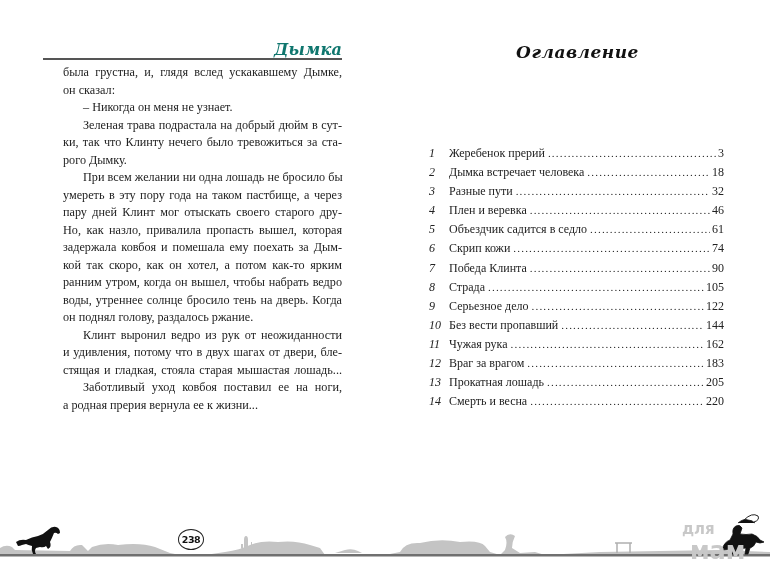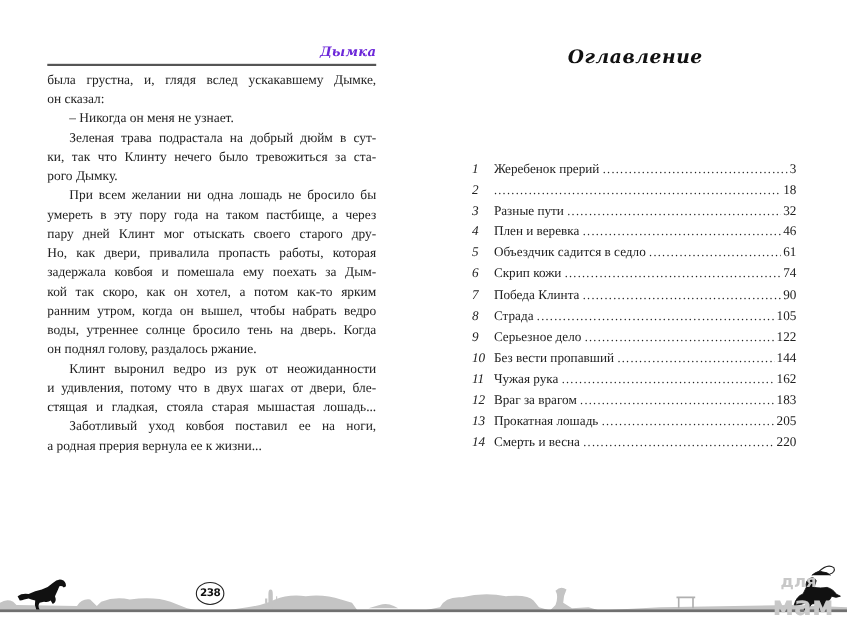--- a/index.html
+++ b/index.html
@@ -8,27 +8,27 @@
 
     .page { position: absolute; top: 0; height: 577px; }
     .page-left { left: 0; width: 385px; }
     .page-right { left: 385px; width: 385px; }
 
     
     .running-head { position: absolute; left: 43px; top: 40px; width: 299px; height: 18px;
                     border-bottom: 2px solid #555; }
     .running-head-title { position: absolute; right: 0; top: 0;
                           font-family: "DejaVu Serif", serif; font-style: italic; font-weight: bold;
-                          font-size: 12px; letter-spacing: 0.2px; color: #6d28d9; }
+                          font-size: 16px; letter-spacing: 0.2px; color: #0f766e; }
 
     
     .body-text { position: absolute; left: 43px; top: 64px; width: 299px;
                  font-family: "Liberation Serif", "DejaVu Serif", serif;
                  font-size: 12.2px; line-height: 17.5px; color: #222; }
-    .body-text .ln { display: block; text-align: justify; text-align-last: justify; white-space: nowrap; }
+    .body-text .ln { display: block; text-align: justify; text-align-last: justify; white-space: nowrap; margin-left: 20px; }
     .body-text .ln.last { text-align-last: left; }
     .body-text .ln.ind { padding-left: 20px; }
 
     
     .toc-title { position: absolute; left: 0; width: 385px; top: 42px; text-align: center;
                  font-family: "DejaVu Serif", serif; font-style: italic; font-weight: bold;
                  font-size: 17px; color: #111; letter-spacing: 0.5px; }
     .toc { position: absolute; left: 44px; top: 146px; width: 295px;
            font-family: "Liberation Serif", "DejaVu Serif", serif; font-size: 12px; color: #222; }
     .toc-row { display: flex; align-items: baseline; height: 19.1px; }
@@ -40,42 +40,42 @@
 
     
     .footer { position: absolute; left: 0; top: 490px; width: 770px; height: 87px; }
     .footer svg { position: absolute; left: 0; top: 0; }
     .page-number { position: absolute; left: 178px; top: 529px; width: 24px; height: 19px;
                    border: 1.5px solid #222; border-radius: 50%; background: #fff;
                    font-family: "DejaVu Sans", sans-serif; font-size: 9.5px; font-weight: bold;
                    text-align: center; line-height: 19px; color: #111; letter-spacing: -0.5px; }
     .watermark { position: absolute; left: 690px; top: 522px; width: 80px;
                  font-family: "DejaVu Sans", sans-serif; font-weight: bold; color: #c8c8c8;
-                 text-align: center; line-height: 1; }
+                 line-height: 1; }
     .watermark .w1 { display: block; font-size: 15px; margin-left: -8px; }
     .watermark .w2 { display: block; font-size: 24px; margin-top: 2px; }
   </style>
 </head>
 <body>
 
 <div class="page page-left">
   <div class="running-head">
     <span class="running-head-title">Дымка</span>
   </div>
   <div class="body-text" id="body-text">
       <span class="ln">была грустна, и, глядя вслед ускакавшему Дымке,</span>
       <span class="ln last">он сказал:</span>
       <span class="ln ind last">– Никогда он меня не узнает.</span>
       <span class="ln ind">Зеленая трава подрастала на добрый дюйм в сут-</span>
       <span class="ln">ки, так что Клинту нечего было тревожиться за ста-</span>
       <span class="ln last">рого Дымку.</span>
       <span class="ln ind">При всем желании ни одна лошадь не бросило бы</span>
       <span class="ln">умереть в эту пору года на таком пастбище, а через</span>
       <span class="ln">пару дней Клинт мог отыскать своего старого дру-</span>
-      <span class="ln">Но, как двери, привалила пропасть работы, которая</span>
+      <span class="ln">Но, как назло, привалила пропасть вышел, которая</span>
       <span class="ln">задержала ковбоя и помешала ему поехать за Дым-</span>
       <span class="ln">кой так скоро, как он хотел, а потом как-то ярким</span>
       <span class="ln">ранним утром, когда он вышел, чтобы набрать ведро</span>
       <span class="ln">воды, утреннее солнце бросило тень на дверь. Когда</span>
       <span class="ln last">он поднял голову, раздалось ржание.</span>
       <span class="ln ind">Клинт выронил ведро из рук от неожиданности</span>
       <span class="ln">и удивления, потому что в двух шагах от двери, бле-</span>
       <span class="ln">стящая и гладкая, стояла старая мышастая лошадь...</span>
       <span class="ln ind">Заботливый уход ковбоя поставил ее на ноги,</span>
       <span class="ln last">а родная прерия вернула ее к жизни...</span>
@@ -86,20 +86,21 @@
   <div class="toc-title">Оглавление</div>
   <div class="toc" id="toc">
       <div class="toc-row">
         <span class="toc-num">1</span>
         <span class="toc-title-text">Жеребенок прерий</span>
         <span class="toc-dots"></span>
         <span class="toc-page">3</span>
       </div>
       <div class="toc-row">
         <span class="toc-num">2</span>
+        <span class="toc-title-text">Дымка встречает человека</span>
         <span class="toc-dots"></span>
         <span class="toc-page">18</span>
       </div>
       <div class="toc-row">
         <span class="toc-num">3</span>
         <span class="toc-title-text">Разные пути</span>
         <span class="toc-dots"></span>
         <span class="toc-page">32</span>
       </div>
       <div class="toc-row">

